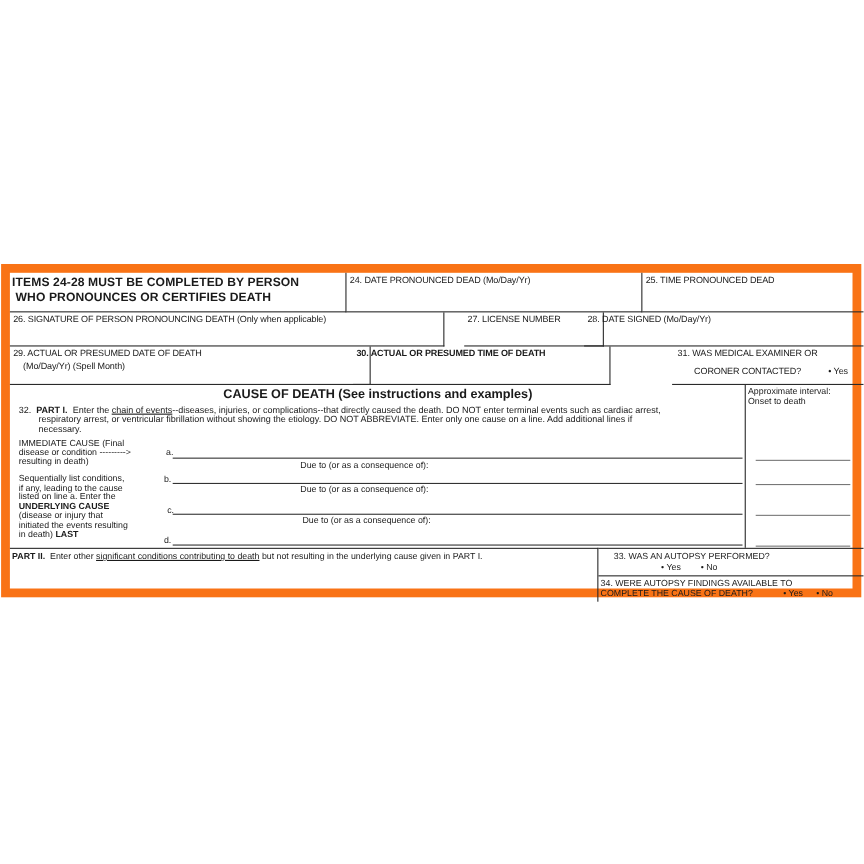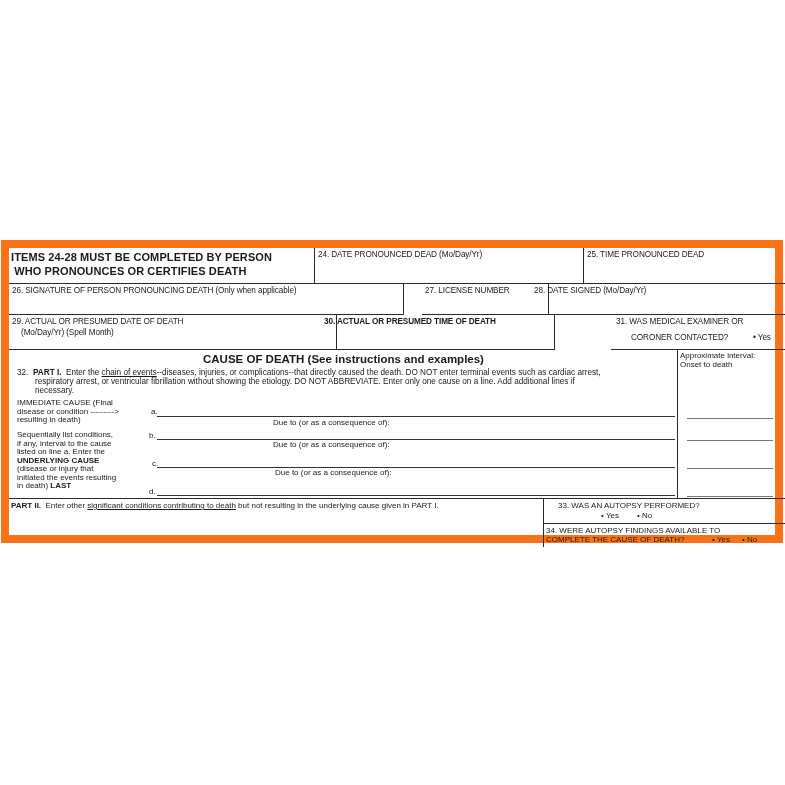--- a/index.html
+++ b/index.html
@@ -80,21 +80,21 @@
   </div>
 
   <div class="small" style="left:8px; top:151px;">
     <div>IMMEDIATE CAUSE (Final</div>
     <div>disease  or condition ---------&gt;</div>
     <div>resulting  in death)</div>
   </div>
 
   <div class="small" style="left:8px; top:183px;">
     <div>Sequentially list conditions,</div>
-    <div>if any,  interval to the cause</div>
+    <div>if any,  leading to the cause</div>
     <div>listed on line a.  Enter the</div>
     <div style="font-weight:bold;">UNDERLYING CAUSE</div>
     <div>(disease or injury that</div>
     <div>initiated the  events resulting</div>
     <div><span>in death) </span><b>LAST</b></div>
   </div>
 
   <span class="small" style="left:142px; top:160px;">a.</span>
   <div class="line" style="left:148px; top:168px; width:518px;"></div>
   <span class="small" style="left:264px; top:171px;">Due to (or as a consequence of):</span>

